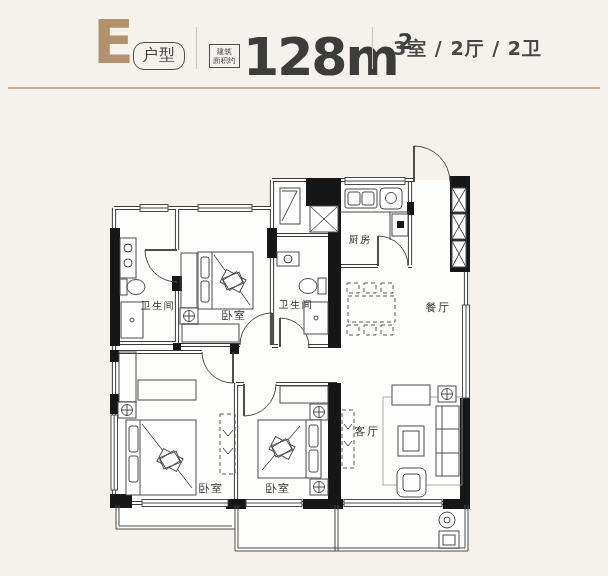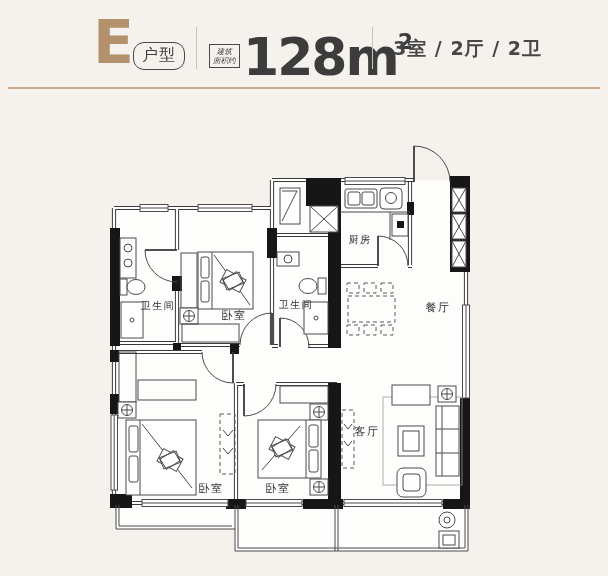--- a/index.html
+++ b/index.html
@@ -17,21 +17,21 @@
   .unit-badge{
     left:133px;top:42px;font-size:16px;color:#3f3f3f;
     border:1.5px solid #4a4a4a;border-radius:11px;padding:2px 8px 3px 8px;
     letter-spacing:1px;background:transparent;
   }
   .vdiv{width:1px;height:42px;background:#c9c4be;top:27px;}
   .vdiv1{left:196px;}
   .vdiv2{left:372px;}
   .area-note{
     left:209px;top:44px;border:1px solid #4a4a4a;padding:2px 3px;
-    font-size:7.5px;line-height:9px;color:#3f3f3f;text-align:center;font-style:italic;
+    font-size:7.5px;line-height:9px;color:#3f3f3f;text-align:center;
   }
   .area-note span{display:block;}
   .area-num{
     left:243px;top:13px;font-size:52px;line-height:58px;font-weight:bold;
     color:#3c3c3c;letter-spacing:-2px;
   }
   .area-num sup{font-size:22px;vertical-align:26px;letter-spacing:0;}
   .spec{
     left:393px;top:36px;font-size:19px;color:#474747;font-weight:bold;
     letter-spacing:1px;

